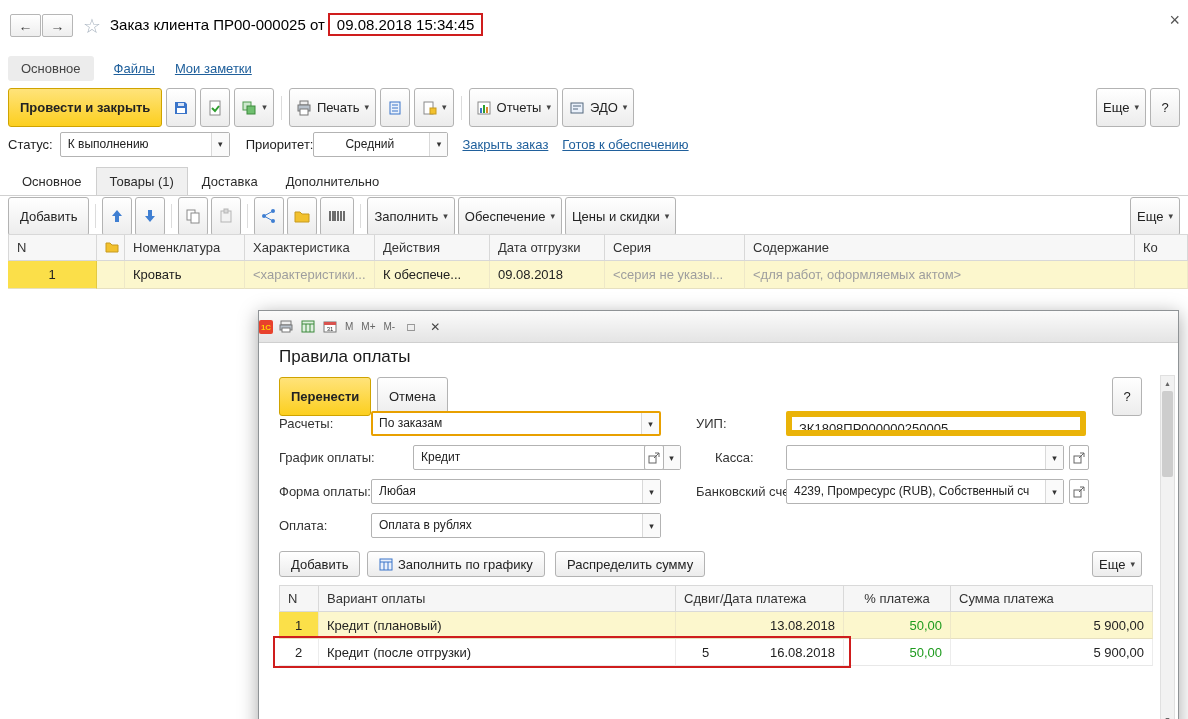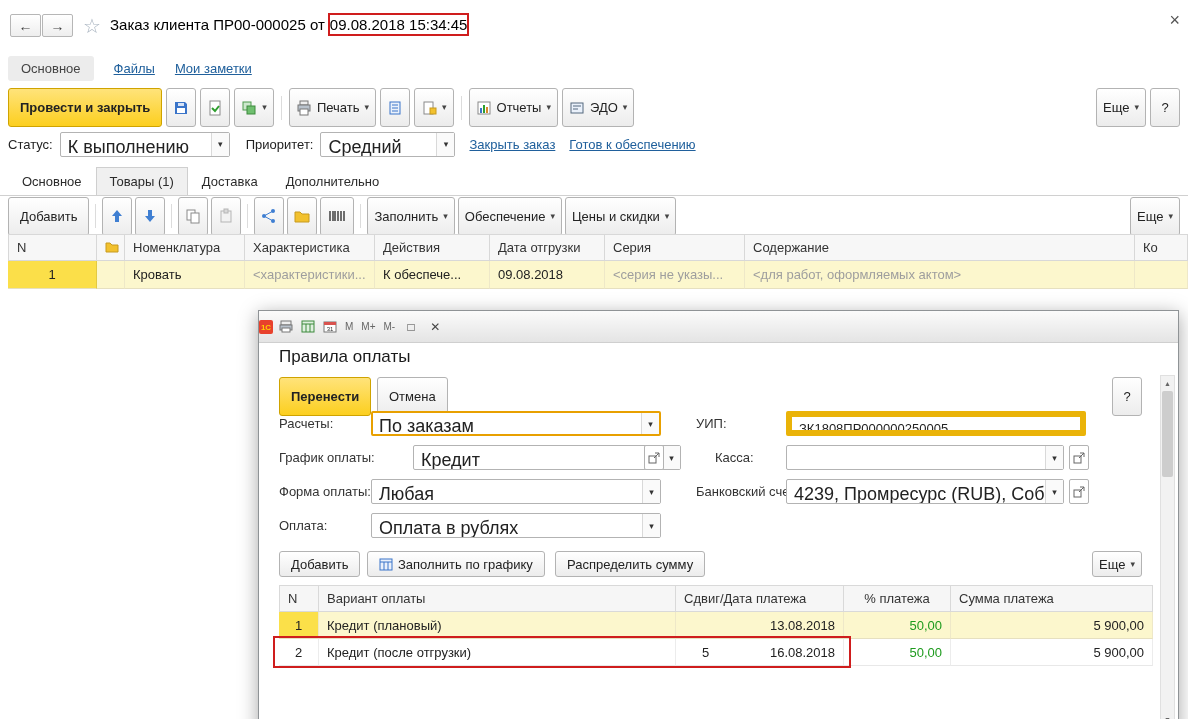--- a/index.html
+++ b/index.html
@@ -14,36 +14,36 @@
   .btn.iconbtn { width:30px; padding:0; }
   .btn.split { padding:0 6px; }
   .btn.yellow { background:linear-gradient(#ffe37a,#fccf1f); border-color:#cfa300; font-weight:bold; }
   .drop-glyph { font-size:9px; color:#444; line-height:1; }
   .sep { width:1px; height:24px; background:#dcdcdc; margin:0 3px; flex:none; }
   .link { color:#20609c; text-decoration:underline; cursor:pointer; white-space:nowrap; }
   .muted { color:#9e9e9e; }
 
   .combo { display:flex; align-items:stretch; height:25px; border:1px solid #b3b3b3; background:#fff; border-radius:2px; }
   .combo.focus { border:2px solid #e8a000; }
-  .combo .txt { flex:1; padding:4px 7px; font-size:18px; white-space:nowrap; overflow:hidden; }
+  .combo .txt { flex:1; padding:4px 7px; font-size:12px; white-space:nowrap; overflow:hidden; }
   .combo.focus .txt { padding:3px 6px; }
   .combo .drop { width:18px; flex:none; display:flex; align-items:center; justify-content:center; font-size:9px;
                  color:#333; border-left:1px solid #d9d9d9; background:#fafafa; cursor:pointer; }
   .mini-open { width:20px; height:25px; flex:none; border:1px solid #b3b3b3; background:#fff; border-radius:2px;
                display:flex; align-items:center; justify-content:center; margin-left:3px; cursor:pointer; }
   .textinput { height:25px; border:6px solid #eab308; background:#fff; border-radius:2px; padding:4px 7px;
                font-size:13px; white-space:nowrap; overflow:hidden; }
 
   
   .nav-btn { position:absolute; top:14px; width:31px; height:23px; border:1px solid #b6b6b6; border-radius:2px;
              background:linear-gradient(#fff,#eee); display:flex; align-items:center; justify-content:center;
              font-size:14px; color:#3d3d3d; cursor:pointer; }
   .star { position:absolute; left:83px; top:14px; font-size:20px; color:#a9b4c0; cursor:pointer; }
   .main-title { position:absolute; left:110px; top:13px; font-size:15px; color:#000; display:flex; align-items:center; }
-  .red-box { border:2px solid #cf1d1d; padding:1px 0; margin-left:3px; }
+  .red-box { border:2px solid #cf1d1d; padding:1px 7px; margin-left:3px; }
   .win-close { position:absolute; right:8px; top:10px; font-size:18px; color:#555; cursor:pointer; }
 
   .nav-tabs { position:absolute; top:54px; left:0; right:0; height:28px; display:flex; align-items:center;
               padding-left:8px; gap:20px; }
   .chip { background:#ececec; border-radius:3px; padding:5px 13px; color:#444; }
 
   .toolbar { position:absolute; top:92px; left:0; right:0; height:31px; display:flex; align-items:center;
              padding:0 8px; gap:4px; }
   .spacer { flex:1; }
 
@@ -229,21 +229,21 @@
     </div>
   </div>
 
   <div class="status-row">
     <span>Статус:</span>
     <div class="combo" style="width:170px; margin-left:7px;">
       <span class="txt">К выполнению</span>
       <span class="drop">▾</span>
     </div>
     <span style="margin-left:16px;">Приоритет:</span>
-    <div class="combo" style="width:135px; margin-left:7px;">
+    <div class="combo" style="width:135px; padding-left:24px;">
       <span class="txt">Средний</span>
       <span class="drop">▾</span>
     </div>
     <span class="link" style="margin-left:14px;">Закрыть заказ</span>
     <span class="link" style="margin-left:14px;">Готов к обеспечению</span>
   </div>
 
   <div class="doc-tabs">
     <span class="tab">Основное</span>
     <span class="tab active">Товары (1)</span>

